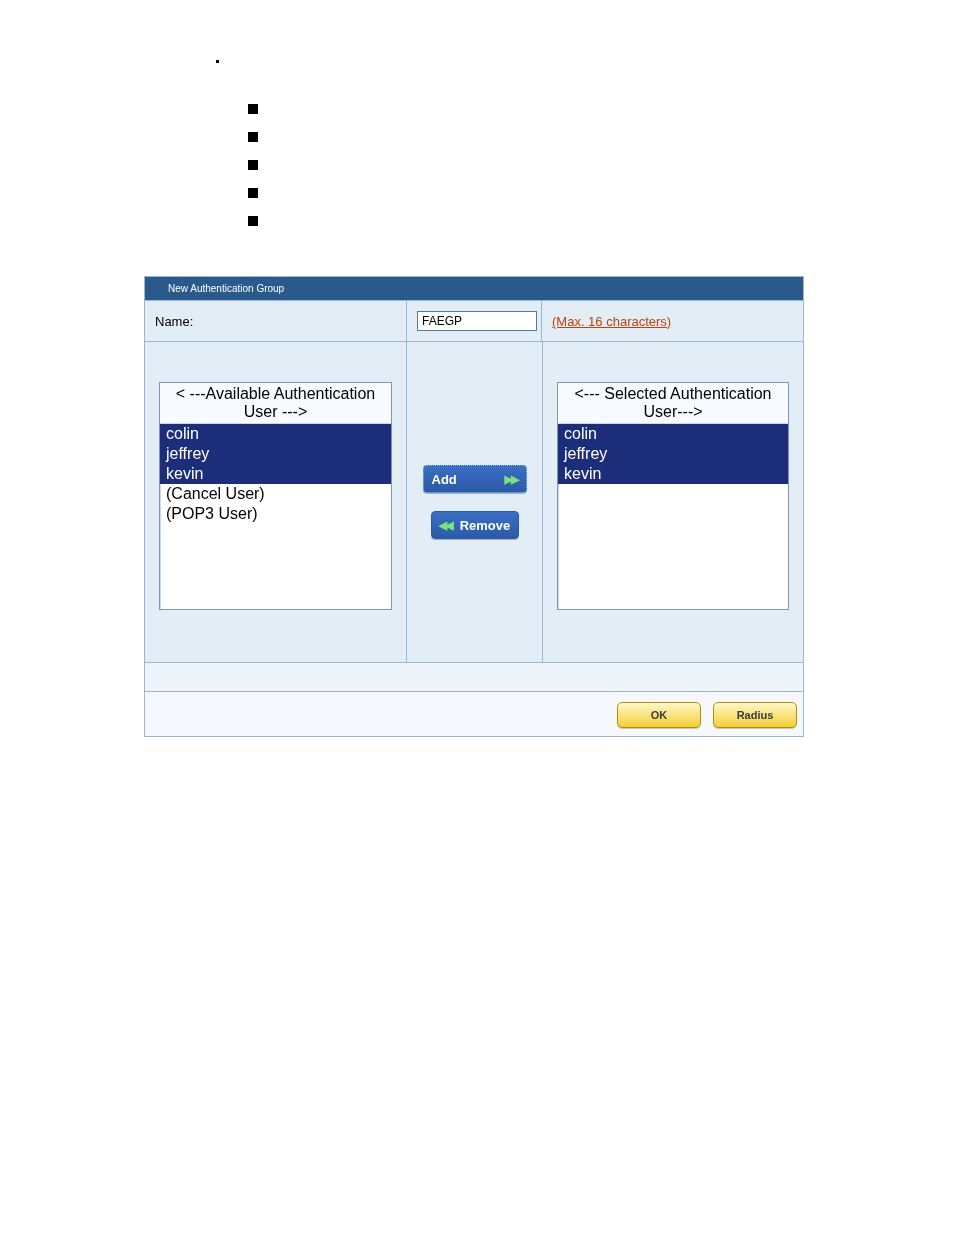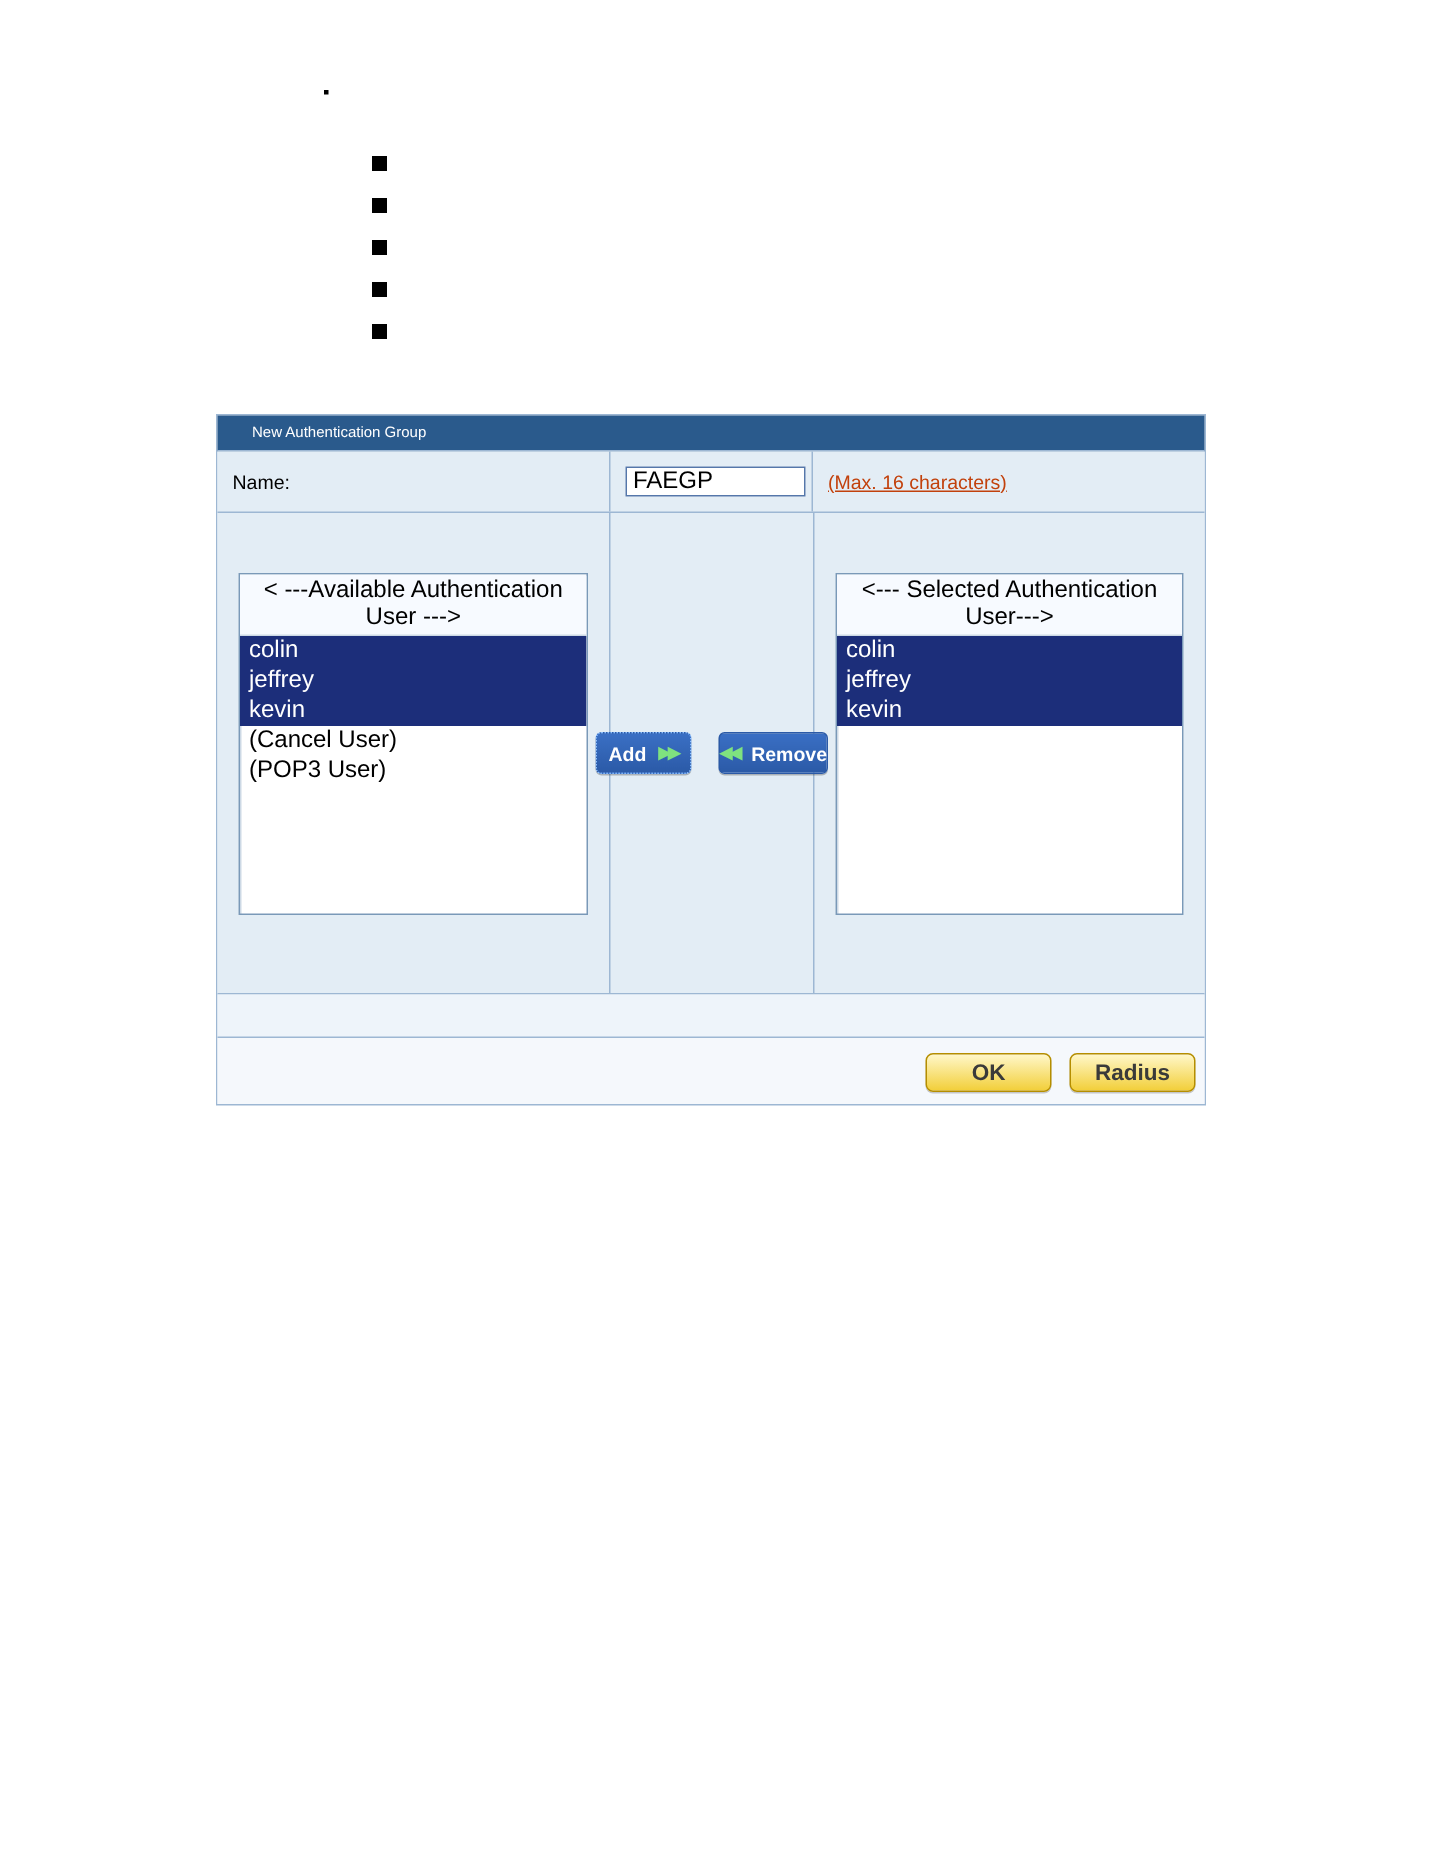--- a/index.html
+++ b/index.html
@@ -66,33 +66,33 @@
   }
   .cell-label { width: 262px; border-right: 1px solid #9db7d3; }
   .cell-input { width: 135px; border-right: 1px solid #9db7d3; justify-content: flex-start; }
   .cell-hint  { flex: 1; color: #c2410c; text-decoration: underline; }
 
   .cell-input input {
     width: 120px;
     height: 20px;
     border: 1px solid #5577aa;
     background: #ffffff;
-    font-size: 16px;
+    font-size: 12px;
     padding: 1px 4px;
     box-sizing: border-box;
   }
 
   .row-lists {
     display: flex;
     background: #e3edf5;
     border-bottom: 1px solid #9db7d3;
     min-height: 320px;
   }
   .col-left   { width: 262px; border-right: 1px solid #9db7d3; padding: 40px 14px 20px 14px; box-sizing: border-box; }
-  .col-mid    { width: 135px; border-right: 1px solid #9db7d3; display:flex; flex-direction:row; align-items:center; justify-content:center; gap: 18px; }
+  .col-mid    { width: 135px; border-right: 1px solid #9db7d3; display:flex; flex-direction:column; align-items:center; justify-content:center; gap: 18px; }
   .col-right  { flex: 1; padding: 40px 14px 20px 14px; box-sizing: border-box; }
 
   .listbox {
     border: 1px solid #7a99b8;
     background: #ffffff;
     height: 226px;
     overflow: hidden;
     box-shadow: inset 1px 1px 0 #cdd9e5;
   }
   .listbox .list-title {
@@ -161,21 +161,21 @@
     background: #f5f8fc;
   }
   .gold-btn {
     min-width: 62px;
     height: 24px;
     border-radius: 5px;
     background: linear-gradient(#fff7c9, #f2cf3a);
     border: 1px solid #b58e00;
     color: #3a3a3a;
     font-weight: bold;
-    font-size: 15px;
+    font-size: 11px;
     display: flex;
     align-items: center;
     justify-content: center;
     padding: 0 10px;
     cursor: pointer;
     box-shadow: 0 1px 0 rgba(0,0,0,0.2);
   }
 </style>
 </head>
 <body>

